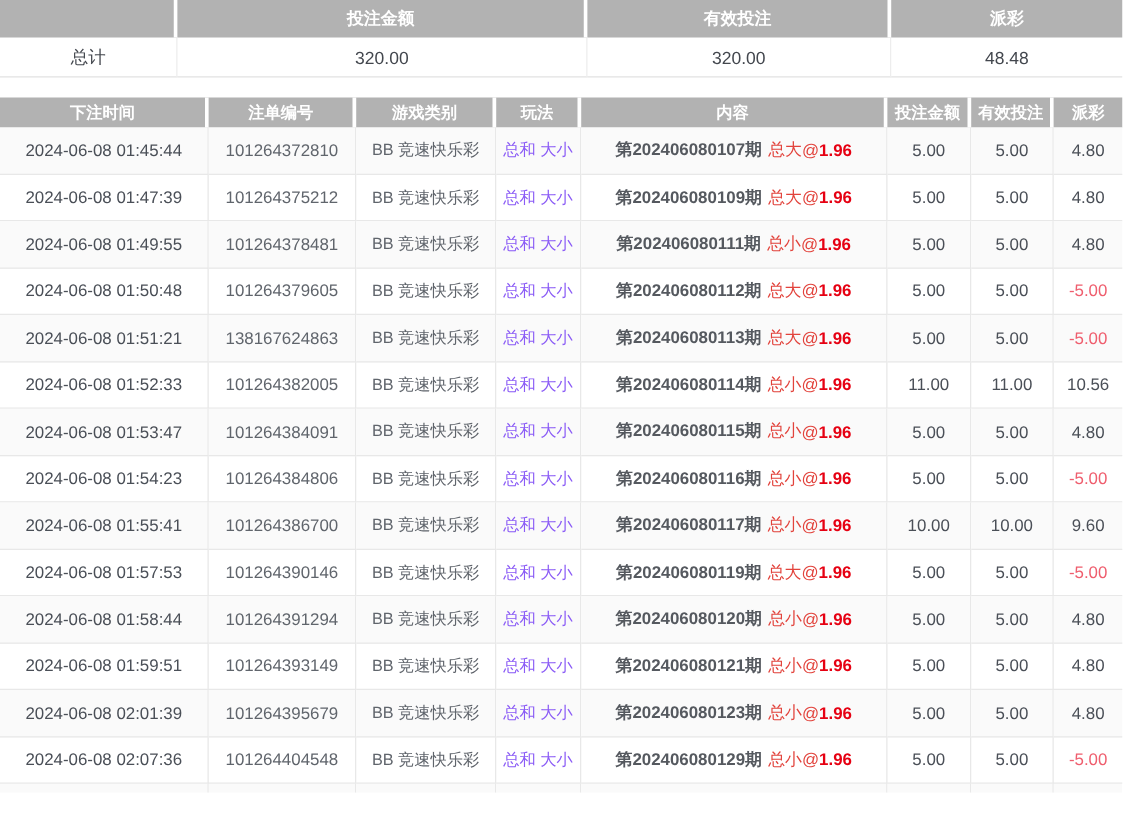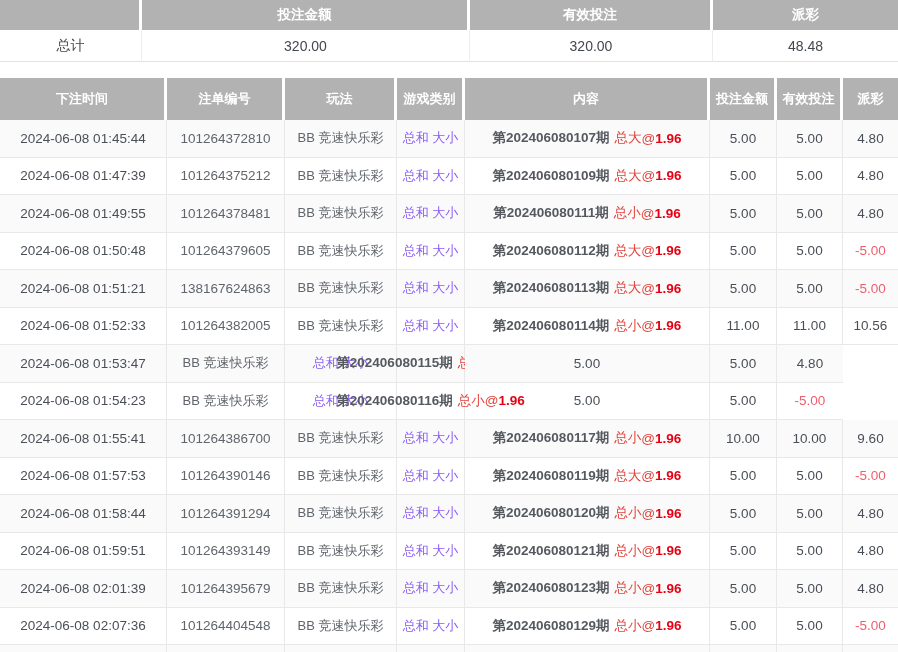--- a/index.html
+++ b/index.html
@@ -45,21 +45,21 @@
   .main-table { margin-top: 16px; width: 898px; }
   .thead, .row {
     display: grid;
     grid-template-columns: 167px 118px 112px 68px 245px 67px 66px 55px;
   }
   .th {
     background: #b2b2b2;
     color: #fff;
     font-size: 13px;
     font-weight: bold;
-    height: 42px;
+    height: 24px;
     display: flex; align-items: center; justify-content: center;
     border-right: 3px solid #fff;
   }
   .th:last-child { border-right: none; }
   .td {
     height: 37.5px;
     font-size: 13.5px;
     display: flex; align-items: center; justify-content: center;
     border-right: 1px solid #e8e8e8;
     border-bottom: 1px solid #e8e8e8;
@@ -96,22 +96,22 @@
     <div class="sv">320.00</div>
     <div class="sv">320.00</div>
     <div class="sv">48.48</div>
   </div>
 </div>
 
 <div class="main-table">
   <div class="thead">
     <div class="th">下注时间</div>
     <div class="th">注单编号</div>
+    <div class="th">游戏类别</div>
     <div class="th">玩法</div>
-    <div class="th">游戏类别</div>
     <div class="th">内容</div>
     <div class="th">投注金额</div>
     <div class="th">有效投注</div>
     <div class="th">派彩</div>
   </div>
   <div id="rows-container">
       <div class="row">
     <div class="td col-time">2024-06-08 01:45:44</div>
     <div class="td col-order">101264372810</div>
     <div class="td col-game">BB 竞速快乐彩</div>
@@ -196,34 +196,36 @@
           <span class="pick">总小</span>
           <span class="at">@</span>
           <span class="odds">1.96</span>
         </div>
     <div class="td col-bet">11.00</div>
     <div class="td col-valid">11.00</div>
     <div class="td col-payout">10.56</div>
   </div>
       <div class="row">
     <div class="td col-time">2024-06-08 01:53:47</div>
+    <div class="td col-order">101264384091</div>
     <div class="td col-game">BB 竞速快乐彩</div>
     <div class="td col-play">总和 大小</div>
     <div class="td col-content">
           <span class="period">第202406080115期</span>
           <span class="pick">总小</span>
           <span class="at">@</span>
           <span class="odds">1.96</span>
         </div>
     <div class="td col-bet">5.00</div>
     <div class="td col-valid">5.00</div>
     <div class="td col-payout">4.80</div>
   </div>
       <div class="row">
     <div class="td col-time">2024-06-08 01:54:23</div>
+    <div class="td col-order">101264384806</div>
     <div class="td col-game">BB 竞速快乐彩</div>
     <div class="td col-play">总和 大小</div>
     <div class="td col-content">
           <span class="period">第202406080116期</span>
           <span class="pick">总小</span>
           <span class="at">@</span>
           <span class="odds">1.96</span>
         </div>
     <div class="td col-bet">5.00</div>
     <div class="td col-valid">5.00</div>

